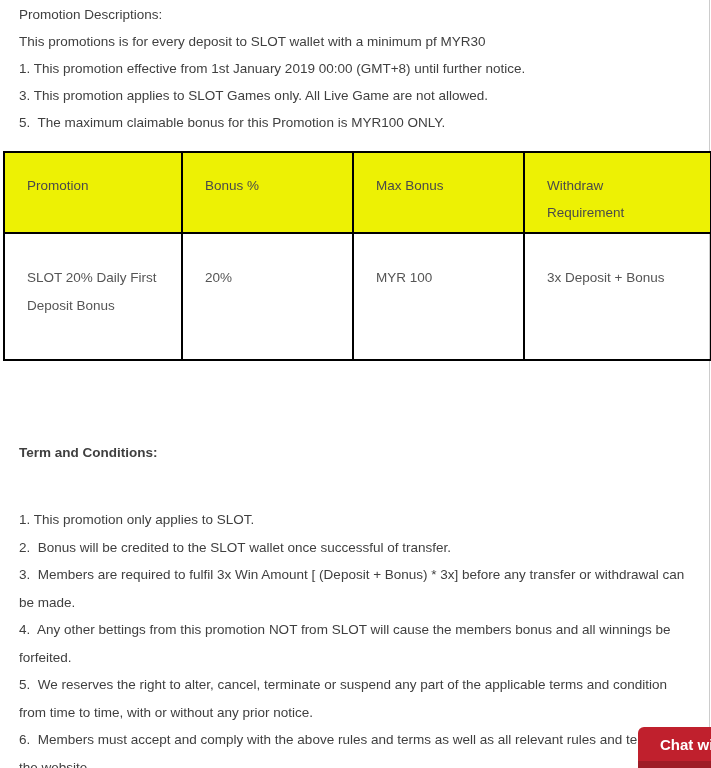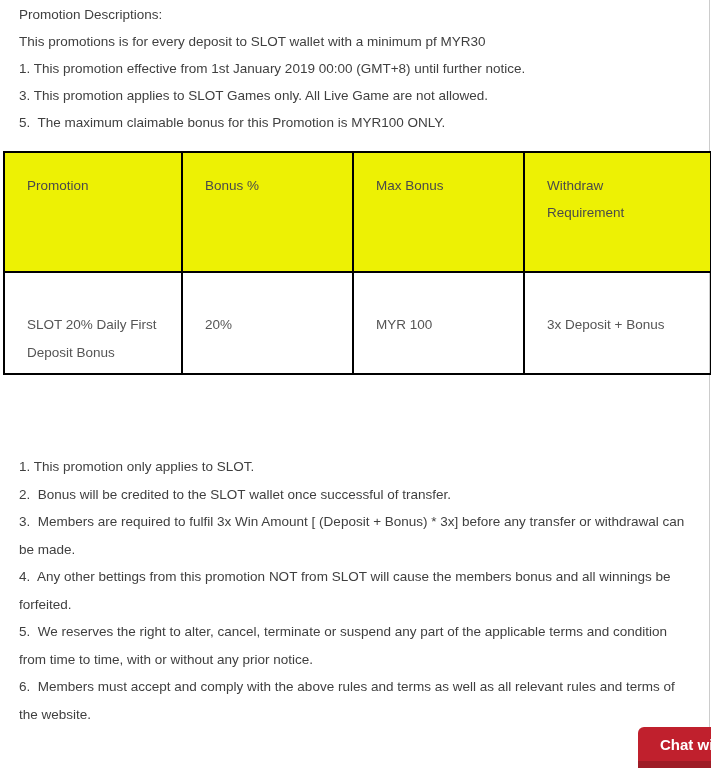--- a/index.html
+++ b/index.html
@@ -39,29 +39,29 @@
   table.promo-table td {
     border: 2px solid var(--table_border);
     vertical-align: top;
     text-align: left;
     font-size: 13.5px;
     line-height: 27px;
     white-space: pre-wrap;
   }
   table.promo-table th {
     background: var(--table_header_bg);
-    height: 120px;
+    height: 81px;
     padding: 19px 26px 0 22px;
     font-weight: normal;
     color: #4a4a4a;
     margin-left: 24px;
   }
   table.promo-table td {
-    height: 102px;
-    padding: 38px 24px 0 22px;
+    height: 127px;
+    padding: 30px 24px 0 22px;
     color: #555555;
     line-height: 28px;
   }
   .col-1 { width: 178px; }
   .col-2 { width: 171px; }
   .col-3 { width: 171px; }
   .col-4 { width: 187px; }
   
   .terms {
     margin-top: 78px;
@@ -130,20 +130,21 @@
       <tr>
         <td class="col-1">SLOT 20% Daily First Deposit Bonus</td>
         <td class="col-2">20%</td>
         <td class="col-3">MYR 100</td>
         <td class="col-4">3x Deposit + Bonus</td>
       </tr>
     </tbody>
   </table>
 
   <section class="terms">
+    <p class="terms-heading">Term and Conditions:</p>
     <div class="terms-list">
       <p>1. This promotion only applies to SLOT.</p>
       <p>2.  Bonus will be credited to the SLOT wallet once successful of transfer.</p>
       <p>3.  Members are required to fulfil 3x Win Amount [ (Deposit + Bonus) * 3x] before any transfer or withdrawal can be made.</p>
       <p>4.  Any other bettings from this promotion NOT from SLOT will cause the members bonus and all winnings be forfeited.</p>
       <p>5.  We reserves the right to alter, cancel, terminate or suspend any part of the applicable terms and condition from time to time, with or without any prior notice.</p>
       <p>6.  Members must accept and comply with the above rules and terms as well as all relevant rules and terms of the website.</p>
     </div>
   </section>
 

